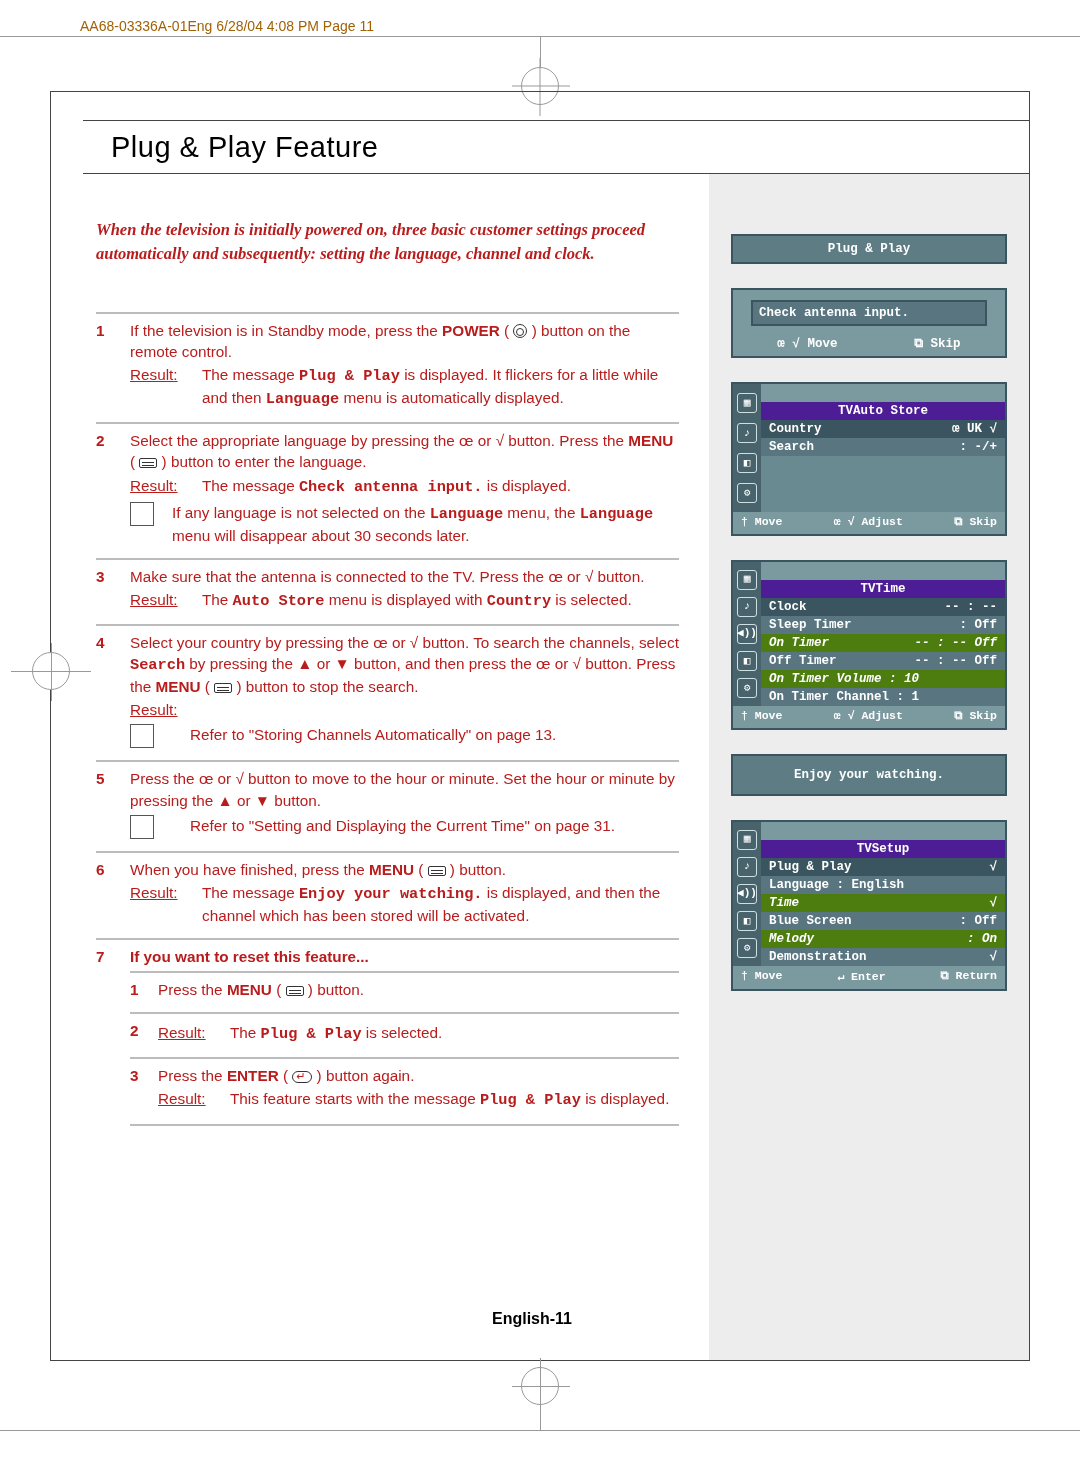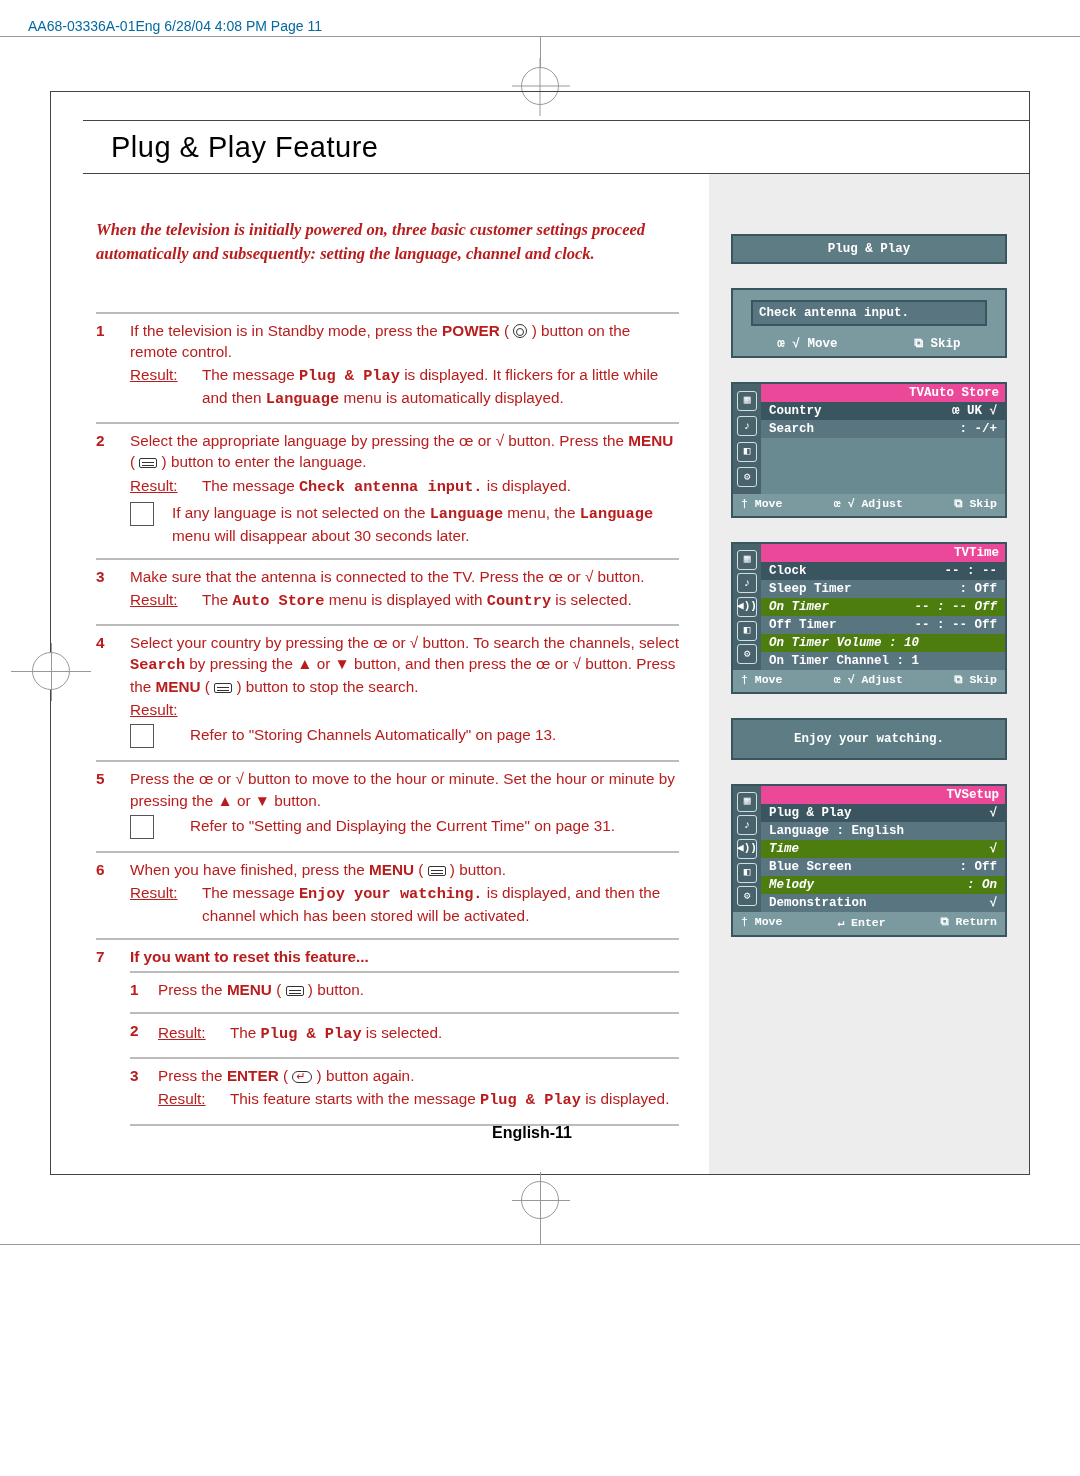--- a/index.html
+++ b/index.html
@@ -1,38 +1,38 @@
 <!DOCTYPE html>
 <html><head>
 <meta charset="utf-8">
 <style>
   * { box-sizing: border-box; margin: 0; padding: 0; }
   body { background: #fff; font-family: Arial, Helvetica, sans-serif; width: 1080px; margin: 0 auto; }
 
-  .print-header { font-size: 14px; color: #0369a1; padding: 18px 0 8px 28px; }
+  .print-header { font-size: 14px; color: #a16207; padding: 18px 0 8px 80px; }
 
   .crop-top {
     height: 55px; position: relative; margin-top: -6px;
     border-top: 1px solid #999; border-bottom: none;
   }
   .crop-line-v { position: absolute; left: 50%; top: 0; width: 0; height: 55px; border-left: 1px solid #999; }
   .crop-target {
     position: absolute; left: 50%; top: 30px; transform: translateX(-50%);
     width: 38px; height: 38px; border: 1px solid #999; border-radius: 50%; background: #fff;
   }
   .crop-target::before, .crop-target::after {
     content: ""; position: absolute; background: #999;
   }
   .crop-target::before { left: 50%; top: -10px; width: 1px; height: 58px; transform: translateX(-0.5px); }
   .crop-target::after { top: 50%; left: -10px; height: 1px; width: 58px; transform: translateY(-0.5px); }
 
   .page-frame {
     margin: 0 50px 0 50px;
     border: 1px solid #444;
-    height: 1084px;
+    height: 1270px;
     display: flex;
     flex-direction: column;
     position: relative;
   }
 
   .title-row {
     display: flex; align-items: flex-end; height: 72px; margin-top: 10px;
   }
   .title-box {
     flex: 1; border-top: 1px solid #444; border-bottom: 1px solid #444;
@@ -78,21 +78,21 @@
 
   .osd-box { background: #587580; border: 2px solid #3a5560; margin: 10px 18px 8px 18px; padding: 4px 6px; }
 
   .osd-menu { display: flex; }
   .osd-sidebar { width: 28px; background: #49636c; display: flex; flex-direction: column; justify-content: space-around; align-items: center; padding: 4px 0; }
   .osd-sidebar .mi {
     width: 20px; height: 20px; border: 1.5px solid #cfe0e4; border-radius: 3px;
     font-size: 11px; display:flex; align-items:center; justify-content:center; line-height:1;
   }
   .osd-content { flex: 1; }
-  .osd-title { background: #ec4899; padding: 2px 6px; display: flex; justify-content: flex-end; }
+  .osd-title { background: #4c1d95; padding: 2px 6px; display: flex; justify-content: center; margin-top: 18px; }
   .osd-line { display: flex; justify-content: space-between; padding: 2px 8px; background: #587580; }
   .osd-line.alt { background: #4d7c0f; font-style: italic; }
   .osd-line.sel { background: #3a5560; }
   .osd-hint { display: flex; justify-content: space-between; padding: 3px 8px 6px 8px; font-size: 11.5px; }
 
   .osd-simple { text-align: center; padding: 12px 0; background: #5d7c84; }
 
   .osd-small-top { border: 2px solid #3a5560; text-align: center; background: #5d7c84; padding: 6px 0; }
 
   .footer {

